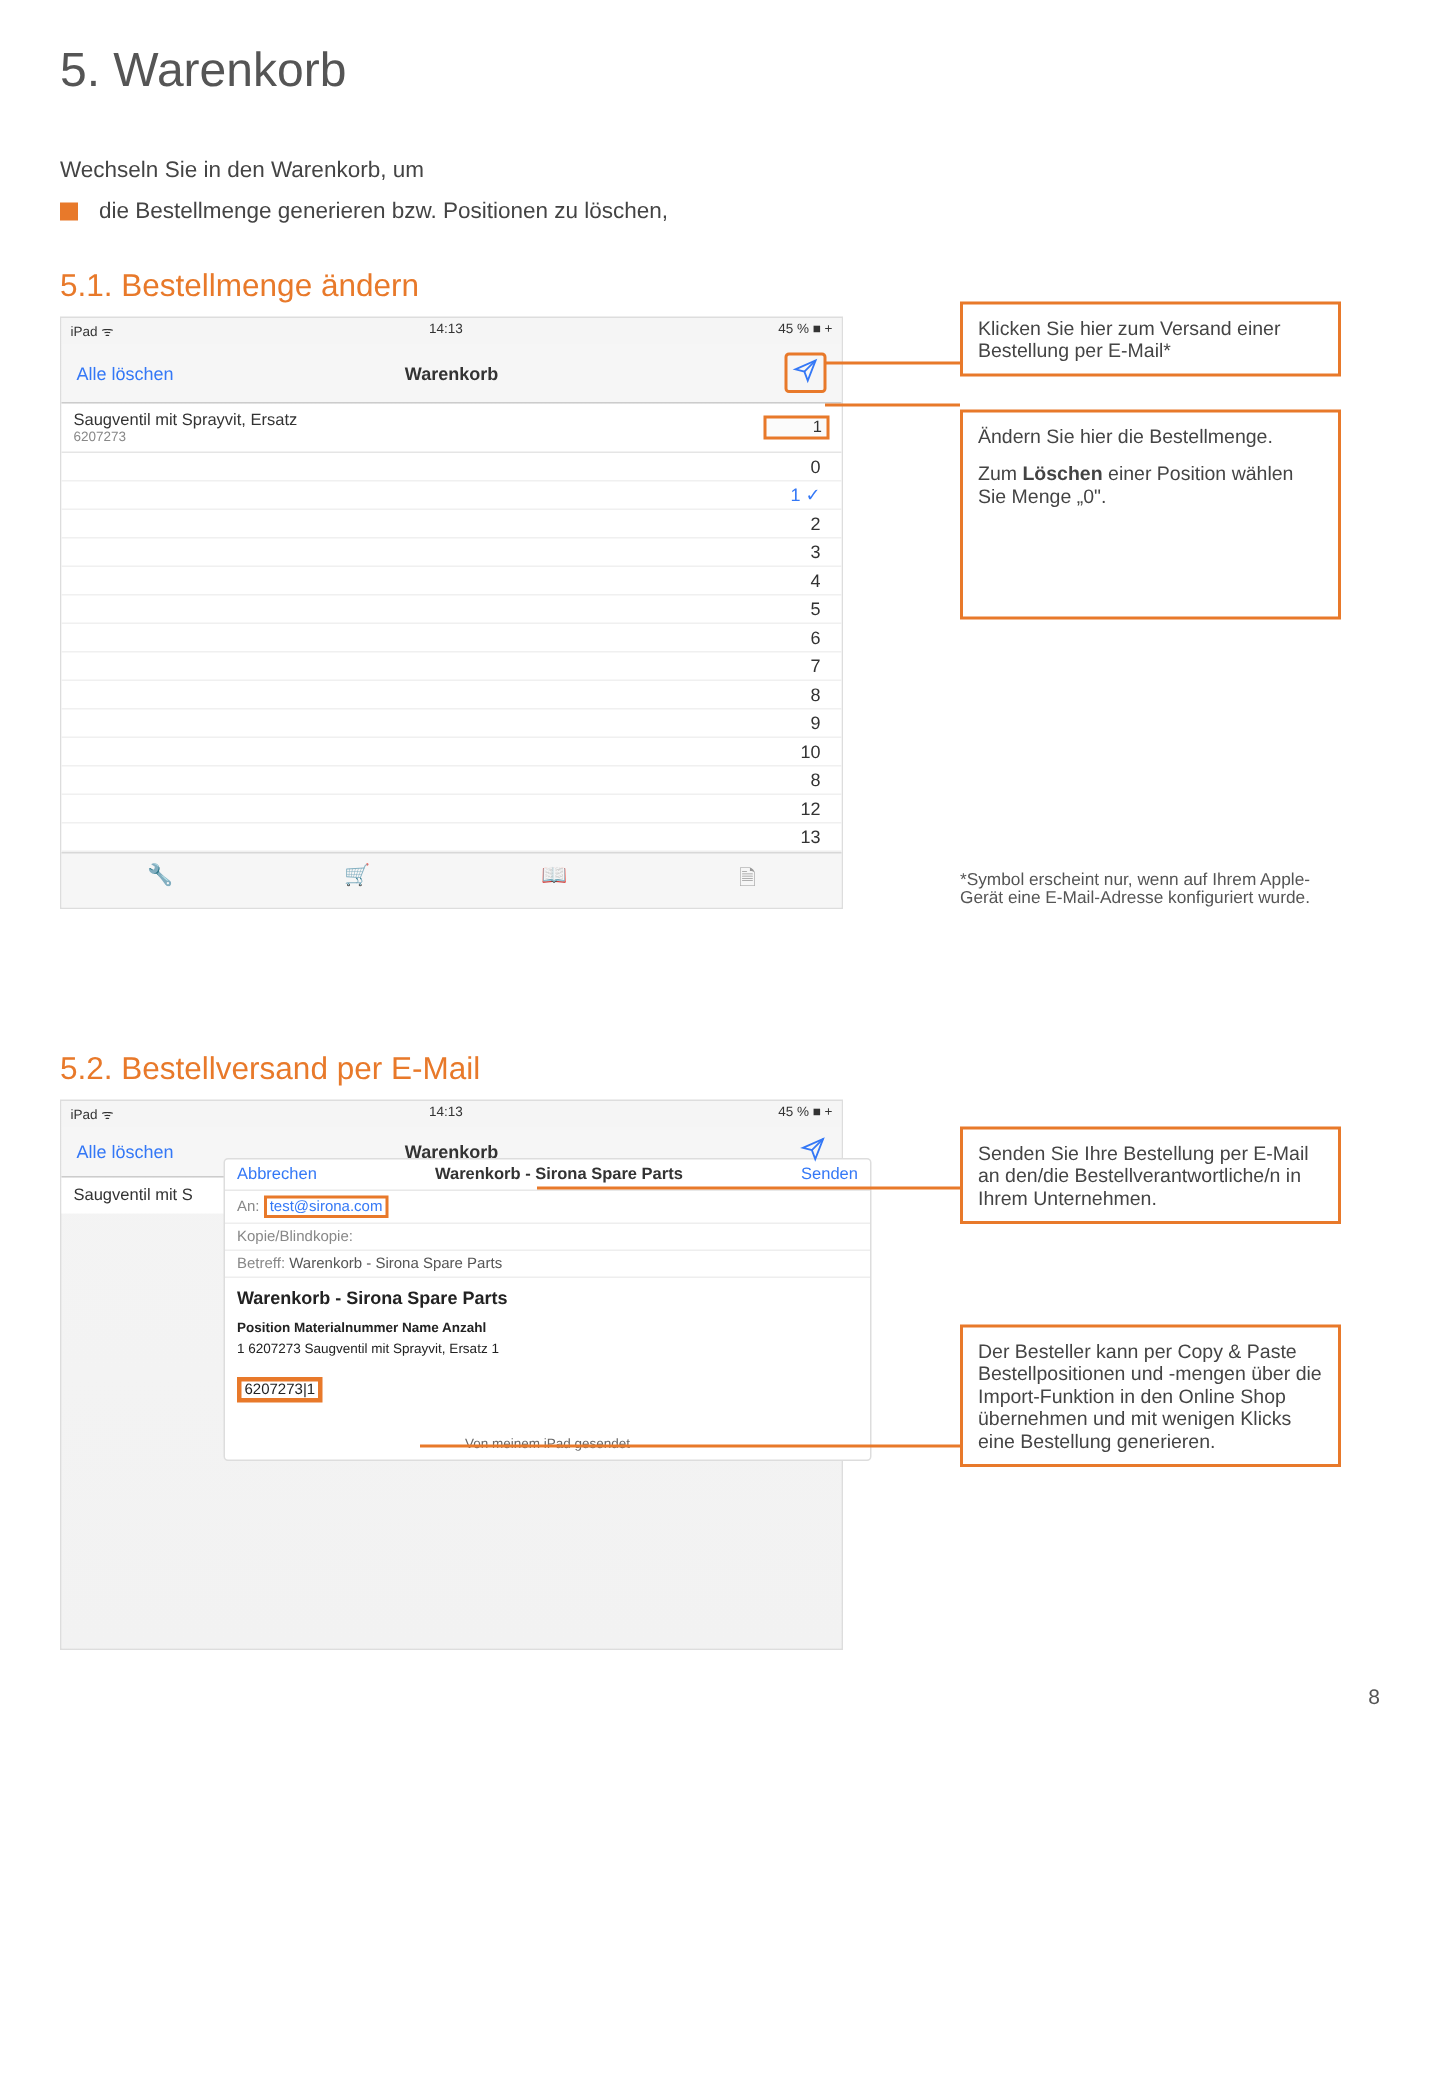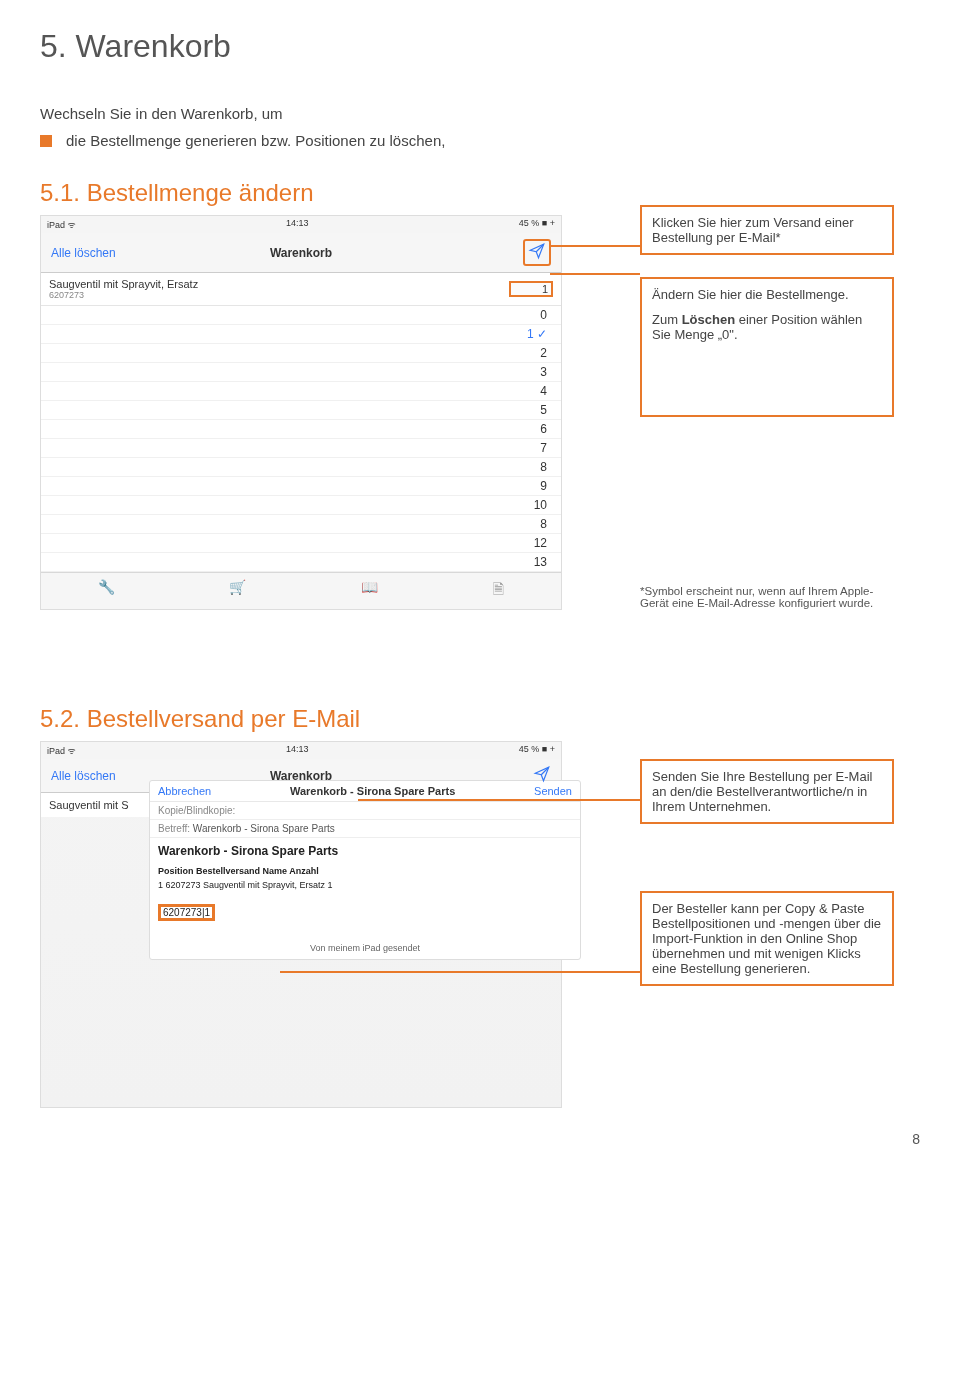--- a/index.html
+++ b/index.html
@@ -18,21 +18,21 @@
     margin: 0 0 40px 0;
   }
   .intro { font-size: 15px; color: #444; margin-bottom: 10px; }
   ul.sqlist { list-style: none; padding: 0; margin: 0 0 30px 0; }
   ul.sqlist li { font-size: 15px; color: #444; margin: 4px 0; padding-left: 26px; position: relative; }
   ul.sqlist li::before {
     content: "";
     position: absolute; left: 0; top: 3px;
     width: 12px; height: 12px; background: #e8792a;
   }
-  h2 { font-size: 24px; font-weight: normal; color: #e8792a; margin: 30px 0 8px 0; }
+  h2 { font-size: 21px; font-weight: normal; color: #e8792a; margin: 30px 0 8px 0; }
 
   .figwrap { position: relative; }
   .shot {
     width: 520px;
     background: linear-gradient(#f4f4f4,#f2f2f2);
     border: 1px solid #ddd;
     font-family: -apple-system, 'Helvetica Neue', Arial, sans-serif;
   }
   .statusbar { display:flex; justify-content:space-between; font-size:9px; color:#333; padding:2px 6px; background:#f5f5f5; }
   .toolbar { display:flex; justify-content:space-between; align-items:center; padding:6px 10px; background:#f6f6f6; font-size:12px; border-bottom:1px solid #ccc; position:relative; }
@@ -206,30 +206,34 @@
       <span class="qty">1</span>
     </div>
 
     <div style="position:absolute; top:34px; left:72px;">
       <div class="compose">
         <div class="hdr">
           <span class="cancel">Abbrechen</span>
           <span class="title">Warenkorb - Sirona Spare Parts</span>
           <span class="send">Senden</span>
         </div>
+        <div class="field to">
+          <span class="lab">An:</span>
+          <span class="val">test@sirona.com</span>
+        </div>
         <div class="field">
           <span class="lab">Kopie/Blindkopie:</span>
         </div>
         <div class="field">
           <span class="lab">Betreff:</span>
           <span style="color:#555;">Warenkorb - Sirona Spare Parts</span>
         </div>
         <div class="body">
           <div class="bh">Warenkorb - Sirona Spare Parts</div>
-          <div class="cols">Position Bestellversand Name                          Anzahl</div>
+          <div class="cols">Position Materialnummer Name                          Anzahl</div>
           <div class="line">1              6207273              Saugventil mit Sprayvit, Ersatz      1</div>
           <div class="raw">6207273|1</div>
           <div class="sig">Von meinem iPad gesendet</div>
         </div>
       </div>
     </div>
     <div style="height:290px;"></div>
   </div>
 
   <div class="connector" style="top:58px; left:318px; width:282px;"></div>

